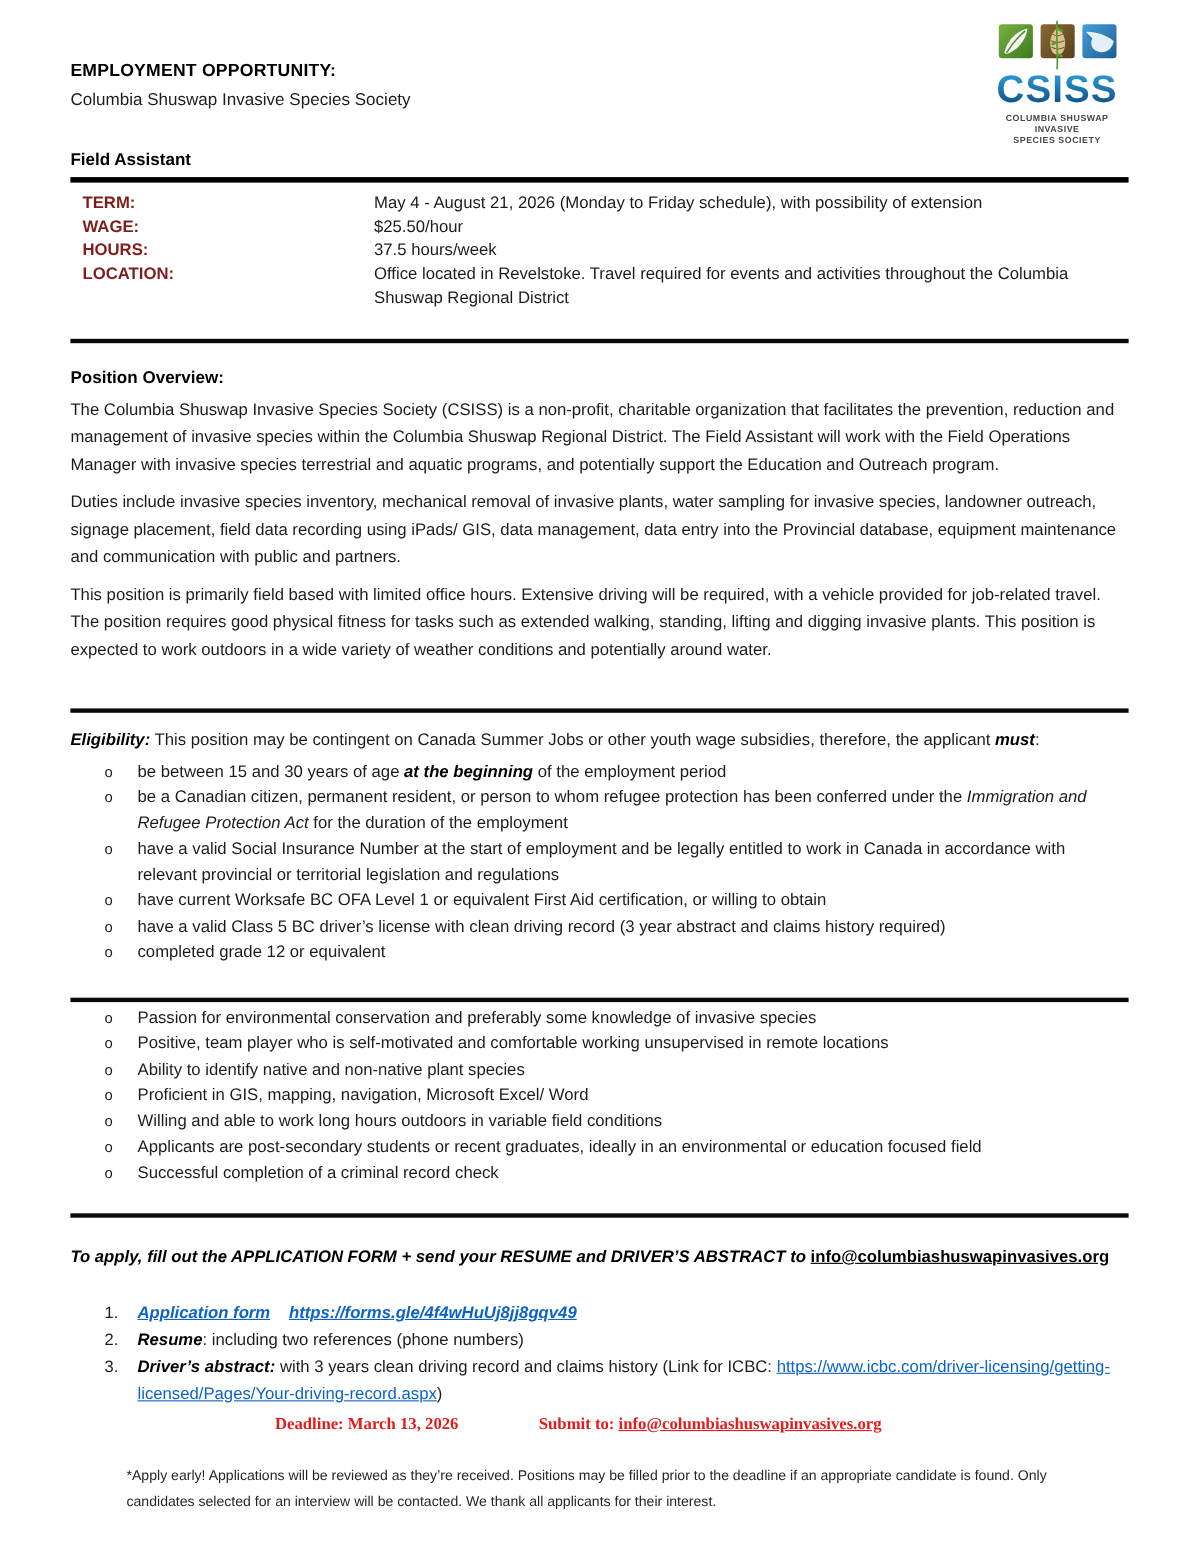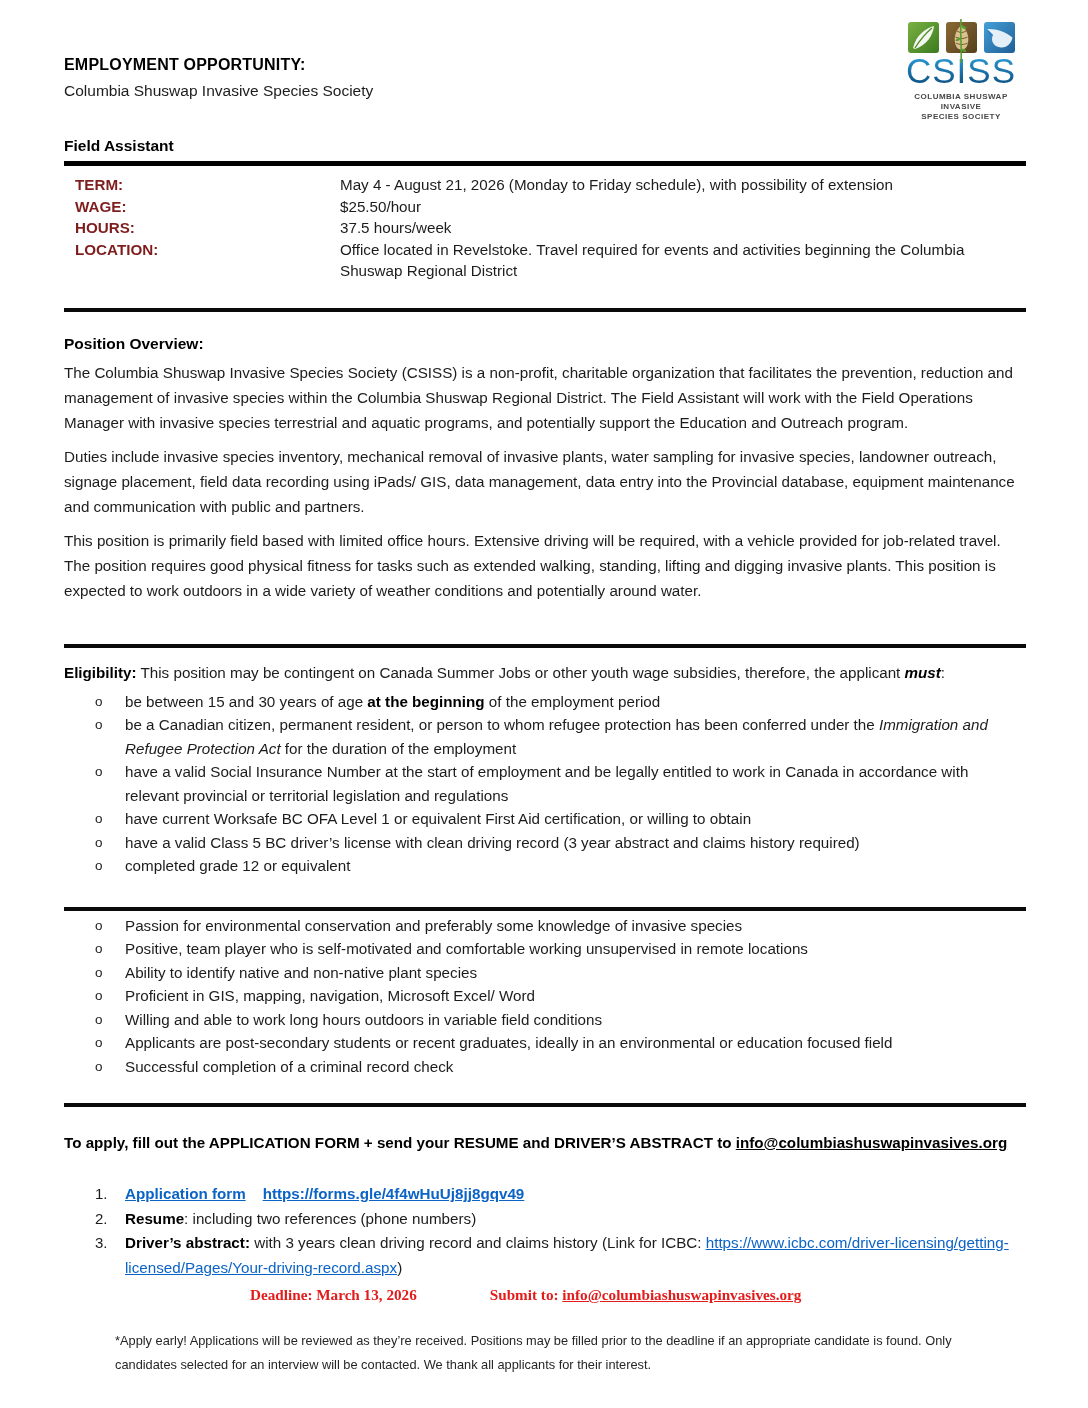--- a/index.html
+++ b/index.html
@@ -13,21 +13,21 @@
   
   .doc-title{font-weight:bold;font-size:16px;color:#000;letter-spacing:.2px;}
   .doc-subtitle{margin-top:8px;font-size:15.5px;}
   .logo{position:absolute;top:22px;right:68px;width:118px;text-align:center;}
   .logo-tiles{display:flex;justify-content:center;gap:7px;}
   .tile{width:31px;height:31px;border-radius:3px;position:relative;}
   .tile svg{position:absolute;inset:0;}
   .tile-green{background:linear-gradient(135deg,#7ab143,#3c7a1e);}
   .tile-brown{background:linear-gradient(135deg,#8a6a33,#55401d);}
   .tile-blue{background:linear-gradient(135deg,#45a0d8,#1f5d96);}
-  .logo-wordmark{position:relative;margin-top:0;font-weight:normal;font-size:35px;line-height:36px;letter-spacing:1px;
+  .logo-wordmark{position:relative;margin-top:11px;font-weight:bold;font-size:35px;line-height:36px;letter-spacing:1px;
     color:#1565a5;background:linear-gradient(#2a9ad6 10%,#0d4e80 90%);
     -webkit-background-clip:text;background-clip:text;-webkit-text-fill-color:transparent;}
   .sprig{position:absolute;left:50%;top:-4px;transform:translateX(-50%);}
   .logo-tagline{margin-top:3px;font-size:8px;font-weight:bold;letter-spacing:.5px;color:#474747;line-height:10px;}
 
   
   .position-title{margin-top:37px;font-weight:bold;font-size:15.5px;color:#000;}
   .details-table{margin-top:6px;border-top:5px solid #000;padding:8px 0 26px 0;}
   .detail-row{display:grid;grid-template-columns:276px 1fr;line-height:21.5px;}
   .detail-label{font-weight:bold;color:#7f1d1d;padding-left:11px;}
@@ -61,21 +61,21 @@
   .apply-list{margin-top:27px;}
 
   .deadline-line{margin-top:3px;font-weight:bold;line-height:24px;font-family:Liberation Serif, serif;}
   .deadline-text{margin-left:186px;}
   .submit-text{margin-left:73px;}
   .submit-email{text-decoration:underline;}
 
   .footnote{margin-top:22px;margin-left:51px;width:900px;font-size:12.8px;line-height:24px;color:#262626;}
 
   
-  .seg-b{font-weight:bold;color:#000;}
+  .seg-b{font-weight:bold;color:#000;font-style:italic;}
   .seg-i{font-style:italic;}
   .seg-bi{font-weight:bold;font-style:italic;color:#000;}
   .seg-bu{font-weight:bold;text-decoration:underline;color:#000;}
   .seg-link{color:var(--link-blue,#0b63c5);text-decoration:underline;}
   .seg-sp{display:inline-block;width:17px;}
   .deadline-line{color:var(--alert-red,#e31b1b);}
 </style>
 </head>
 <body>
 
@@ -130,21 +130,21 @@
       <div class="detail-row">
         <span class="detail-label">WAGE:</span>
         <span class="detail-value">$25.50/hour</span>
       </div>
       <div class="detail-row">
         <span class="detail-label">HOURS:</span>
         <span class="detail-value">37.5 hours/week</span>
       </div>
       <div class="detail-row">
         <span class="detail-label">LOCATION:</span>
-        <span class="detail-value">Office located in Revelstoke. Travel required for events and activities beginning the Columbia Shuswap Regional District</span>
+        <span class="detail-value">Office located in Revelstoke. Travel required for events and activities throughout the Columbia Shuswap Regional District</span>
       </div>
     </div>
 
   <div class="divider"></div>
   <div class="section-heading overview-heading">Position Overview:</div>
   <div class="overview-paras">
       <p class="body-para">The Columbia Shuswap Invasive Species Society (CSISS) is a non-profit, charitable organization that facilitates the prevention, reduction and management of invasive species within the Columbia Shuswap Regional District. The Field Assistant will work with the Field Operations Manager with invasive species terrestrial and aquatic programs, and potentially support the Education and Outreach program.</p>
       <p class="body-para">Duties include invasive species inventory, mechanical removal of invasive plants, water sampling for invasive species, landowner outreach, signage placement, field data recording using iPads/ GIS, data management, data entry into the Provincial database, equipment maintenance and communication with public and partners.</p>
       <p class="body-para">This position is primarily field based with limited office hours. Extensive driving will be required, with a vehicle provided for job-related travel. The position requires good physical fitness for tasks such as extended walking, standing, lifting and digging invasive plants. This position is expected to work outdoors in a wide variety of weather conditions and potentially around water.</p>
     </div>

